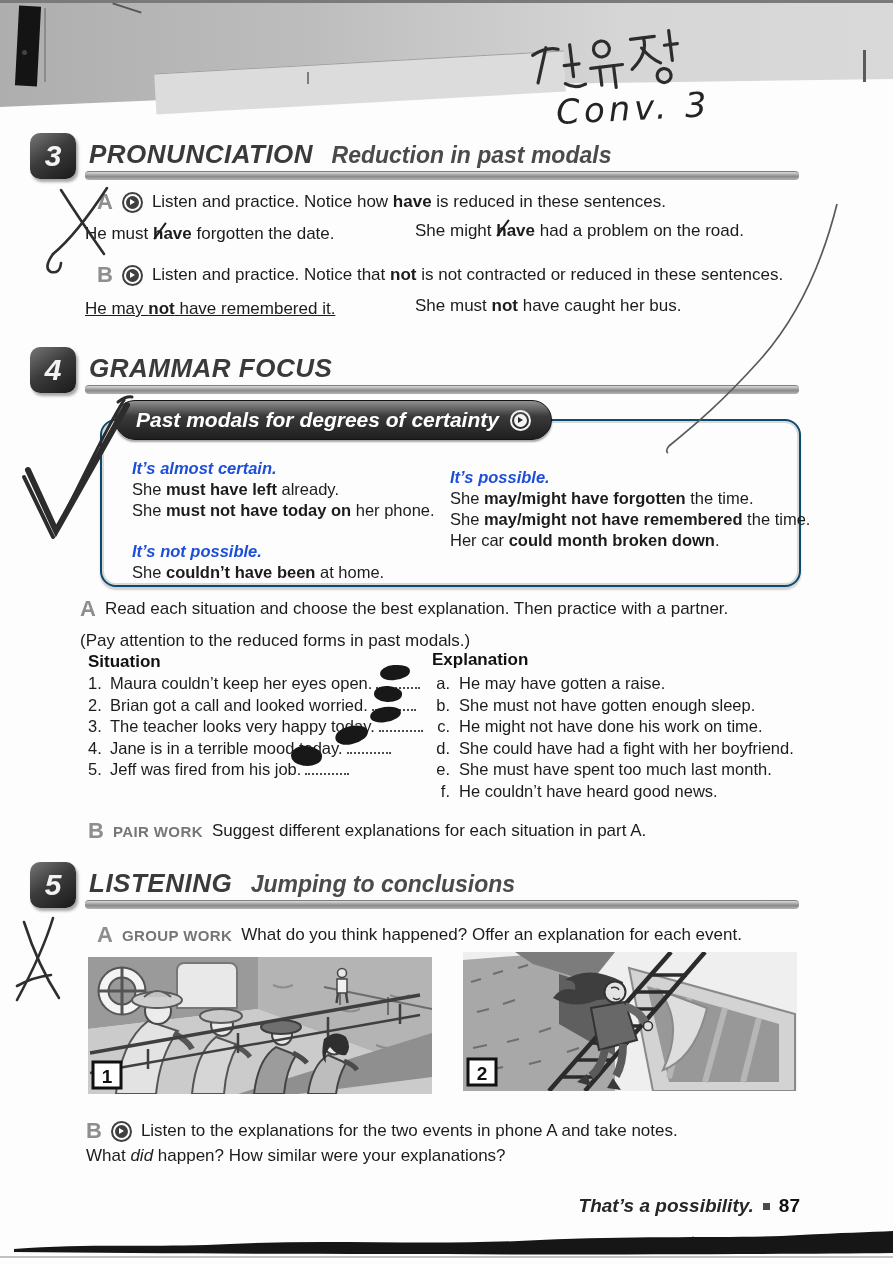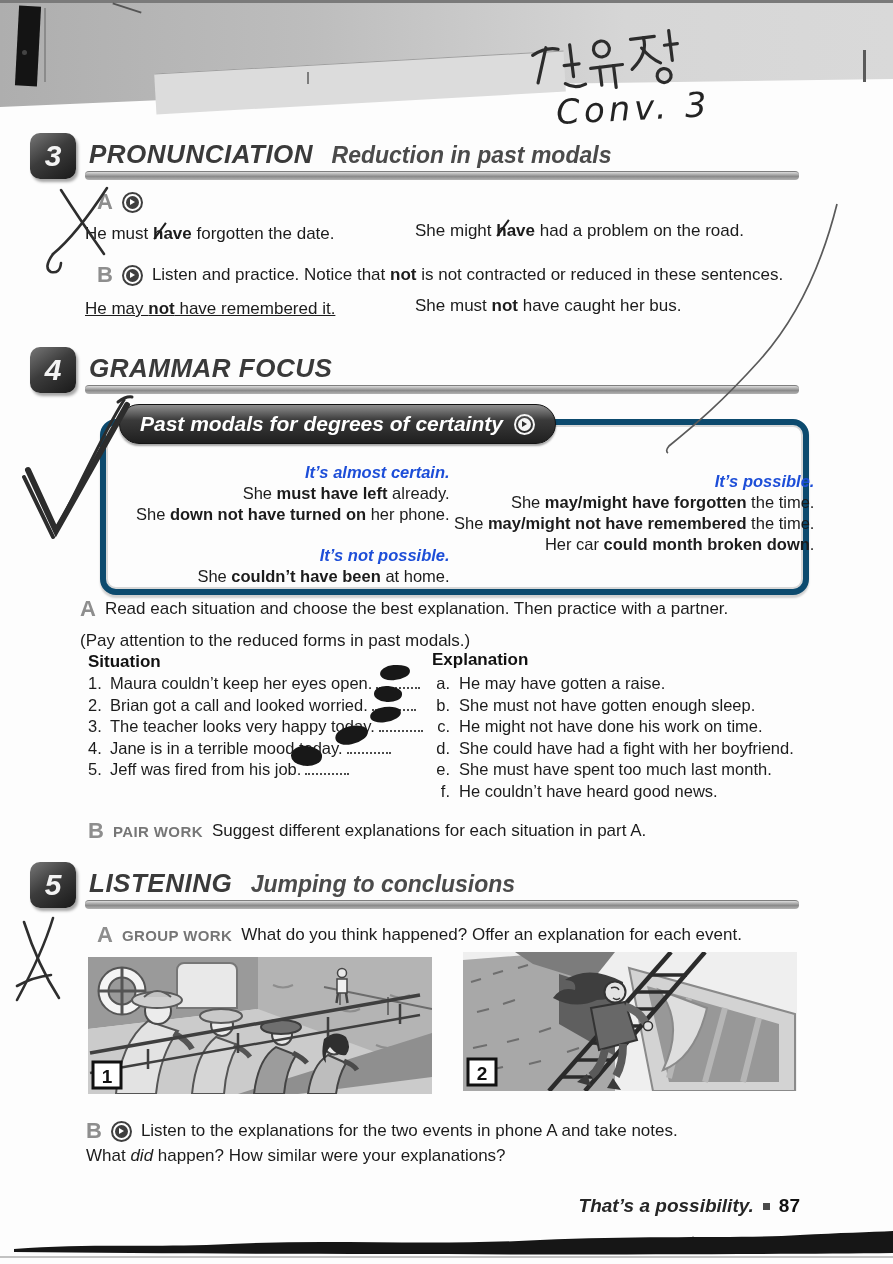--- a/index.html
+++ b/index.html
@@ -70,23 +70,22 @@
   .pdot-light::after { border-left-color:#2c2c2c; }
 
   .seg-b { font-weight:700; }
   .seg-i { font-style:italic; }
   .seg-slash { position:relative; display:inline-block; }
   .seg-slash::before { content:""; position:absolute; left:6px; top:-3px; width:2px; height:20px;
                        background:#1d1d1d; transform:rotate(36deg); }
 
   
   .gbox {
-    border:6px solid #0c4a6e; border-radius:16px; background:#fdfdfd;
+    border:2px solid #0c4a6e; border-radius:16px; background:#fdfdfd;
     box-shadow:inset 0 0 0 2px #d8d8d8, 0 3px 2px rgba(0,0,0,.18);
-    text-align:right;
   }
   .gpill {
     position:absolute; left:13px; top:-21px; height:38px; padding:0 20px;
     background:linear-gradient(#909090,#3a3a3a 40%,#1f1f1f);
     border:1px solid #141414; border-radius:20px;
     display:flex; align-items:center; gap:11px;
     color:#fff; font-size:21px; font-weight:700; font-style:italic;
     box-shadow:0 2px 2px rgba(0,0,0,.35); white-space:nowrap;
   }
   .gcol { position:absolute; font-size:16.5px; line-height:21px; white-space:nowrap; }
@@ -142,20 +141,21 @@
       <span class="sec-sub">Reduction in past modals</span>
     </div>
   </div>
   <div class="abs sec-bar" style="left:85px; top:171px; width:714px;"></div>
 
   <div class="abs row" style="left:97px; top:189px;">
     <span class="pl">A</span>
     <span class="play">
         <span class="pdot"></span>
       </span>
+    <span class="bt"><span>Listen and practice. Notice how </span><span class="seg-b">have</span><span> is reduced in these sentences.</span></span>
   </div>
   <div class="abs bt" style="left:85px; top:224px;"><span>He must </span><span class="seg-b seg-slash">have</span><span> forgotten the date.</span></div>
   <div class="abs bt" style="left:415px; top:221px;"><span>She might </span><span class="seg-b seg-slash">have</span><span> had a problem on the road.</span></div>
 
   <div class="abs row" style="left:97px; top:262px;">
     <span class="pl">B</span>
     <span class="play">
         <span class="pdot"></span>
       </span>
     <span class="bt"><span>Listen and practice. Notice that </span><span class="seg-b">not</span><span> is not contracted or reduced in these sentences.</span></span>
@@ -176,21 +176,21 @@
   <div class="abs gbox" style="left:100px; top:419px; width:697px; height:164px;">
     <div class="gpill">
       <span>Past modals for degrees of certainty</span>
       <span class="play play-light">
           <span class="pdot pdot-light"></span>
         </span>
     </div>
     <div class="gcol" style="left:30px; top:37px;">
       <div class="ghead">It’s almost certain.</div>
       <div><span>She </span><span class="seg-b">must have left</span><span> already.</span></div>
-      <div><span>She </span><span class="seg-b">down not have turned on</span><span> her phone.</span></div>
+      <div><span>She </span><span class="seg-b">must not have today on</span><span> her phone.</span></div>
       <div class="ghead gspace">It’s not possible.</div>
       <div><span>She </span><span class="seg-b">couldn’t have been</span><span> at home.</span></div>
     </div>
     <div class="gcol" style="left:348px; top:37px;margin-top:9px;">
       <div class="ghead">It’s possible.</div>
       <div><span>She </span><span class="seg-b">may/might have forgotten</span><span> the time.</span></div>
       <div><span>She </span><span class="seg-b">may/might not have remembered</span><span> the time.</span></div>
       <div><span>Her car </span><span class="seg-b">could month broken down</span><span>.</span></div>
     </div>
   </div>

